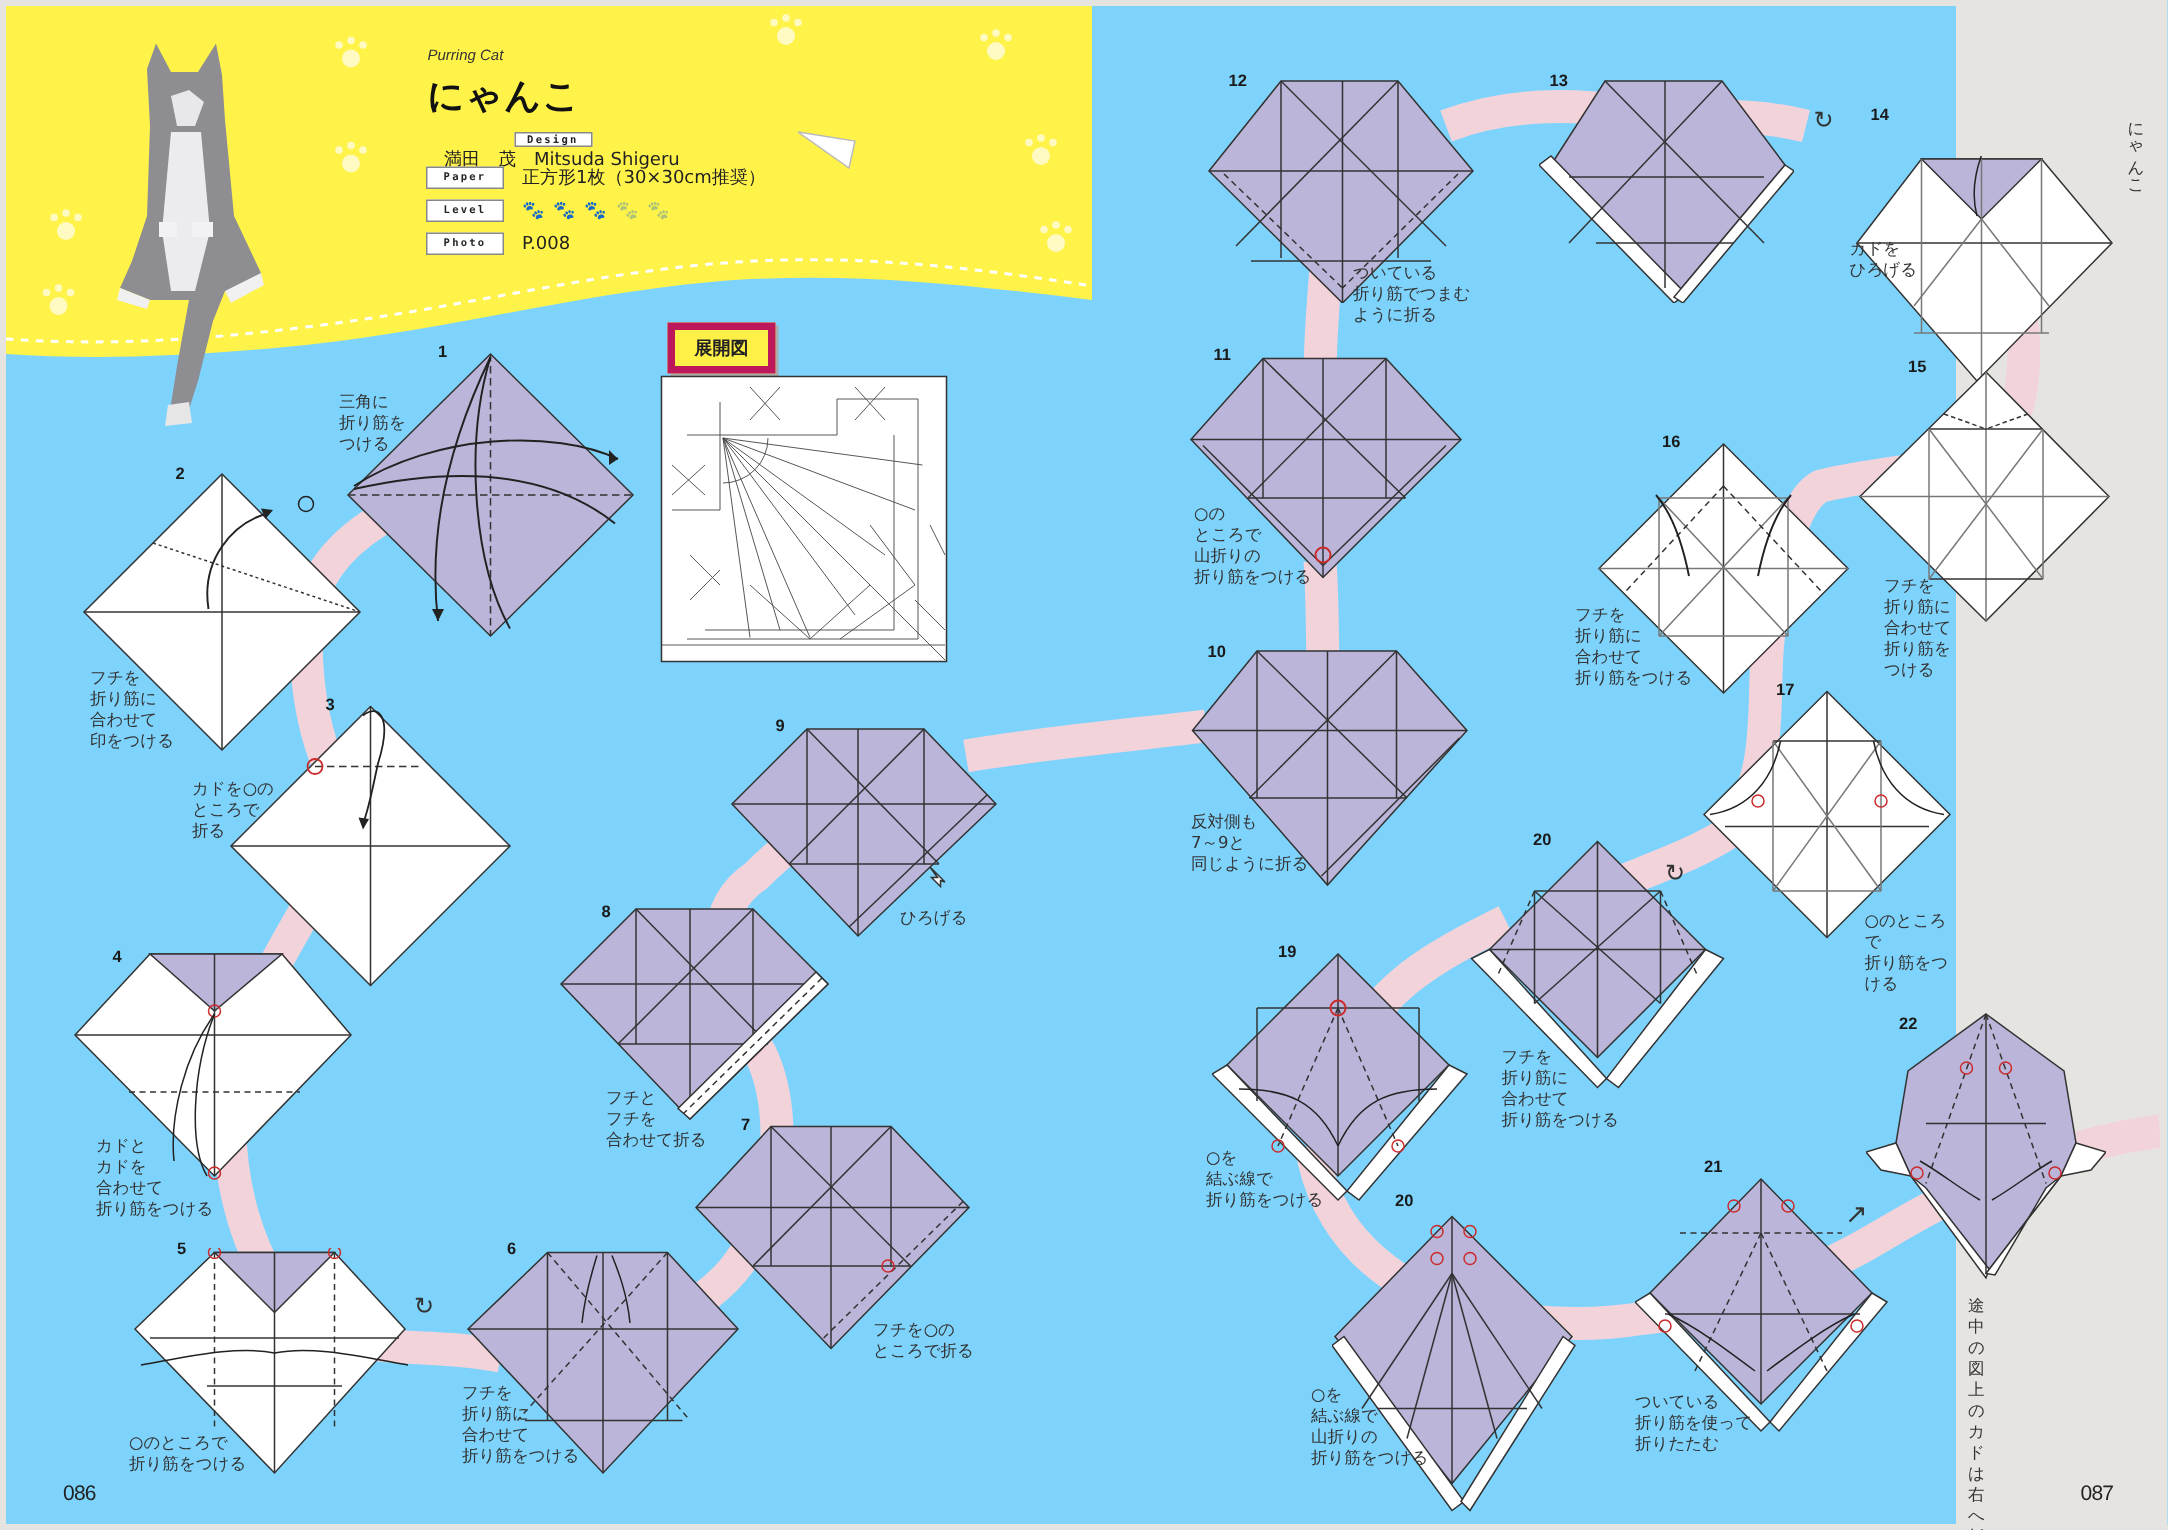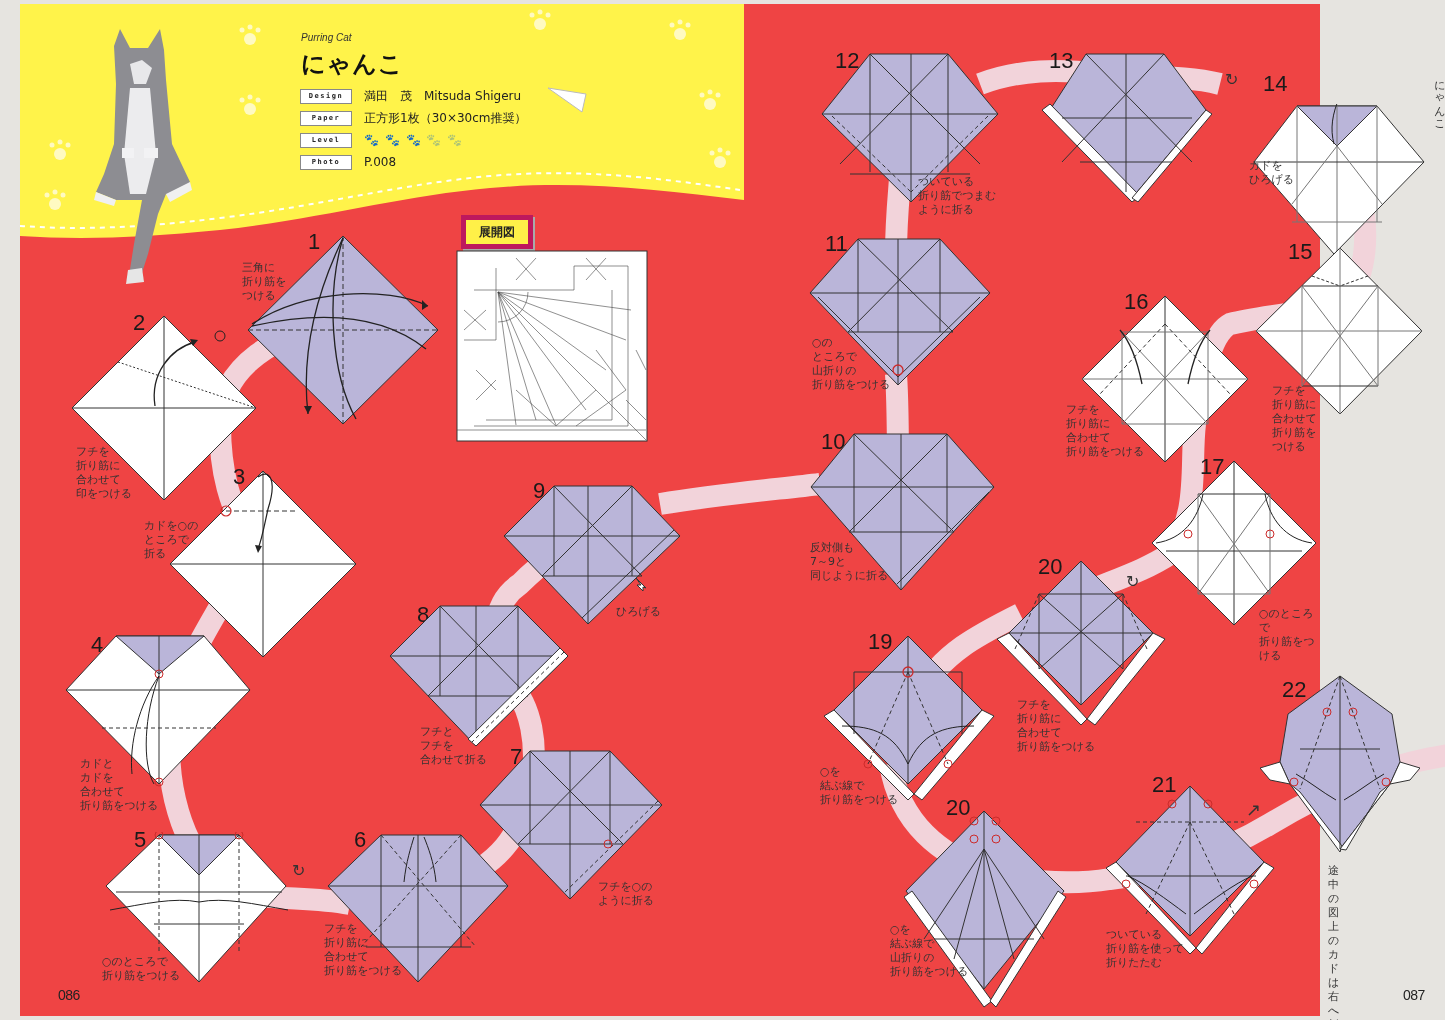--- a/index.html
+++ b/index.html
@@ -1,21 +1,21 @@
 <!DOCTYPE html>
 <html><head>
 <meta charset="utf-8">
 <style>
   html,body{margin:0;padding:0;}
   body{width:1445px;height:1020px;background:#e6e4e0;font-family:"DejaVu Sans",sans-serif;position:relative;overflow:hidden;}
-  .spread{position:absolute;left:20px;top:4px;width:1300px;height:1012px;background:#ef4444;}
+  .spread{position:absolute;left:4px;top:4px;width:1300px;height:1012px;background:#7dd3fc;}
   .header-band{position:absolute;left:0;top:0;width:724px;height:240px;}
   .path-layer{position:absolute;left:0;top:0;width:1436px;height:1012px;}
   .diagram{position:absolute;}
-  .step-num{position:absolute;font-family:"Liberation Sans",sans-serif;font-weight:normal;font-size:22px;color:#1a1a1a;}
+  .step-num{position:absolute;font-family:"Liberation Sans",sans-serif;font-weight:bold;font-size:11px;color:#1a1a1a;}
   .caption{position:absolute;font-size:11px;line-height:14px;color:#333;white-space:pre-line;}
   .subtitle{position:absolute;left:281px;top:28px;font-family:"Liberation Sans",sans-serif;font-style:italic;font-size:10px;color:#333;}
   .title{position:absolute;left:281px;top:44px;font-size:24px;font-weight:bold;color:#111;letter-spacing:1px;}
   .info-row{position:absolute;left:280px;height:16px;display:flex;align-items:center;}
   .info-label{width:50px;height:13px;border:1px solid #888;background:#fff;font-family:"DejaVu Sans Mono",monospace;font-size:7px;font-weight:bold;letter-spacing:1.5px;display:flex;align-items:center;justify-content:center;color:#222;}
   .info-value{margin-left:12px;font-size:12px;color:#222;}
   .paw{display:inline-block;margin-right:6px;font-size:12px;}
   .bubble{position:absolute;left:555px;top:62px;width:120px;height:98px;border-radius:50%;background:#fff;border:1px solid #bbb;box-shadow:1px 2px 2px rgba(0,0,0,0.15);display:flex;align-items:center;justify-content:center;text-align:center;}
   .bubble-text{font-size:9.5px;line-height:19px;color:#333;white-space:pre-line;}
   .tenkai-label{position:absolute;left:441px;top:211px;width:62px;height:24px;background:#fff048;border:5px solid #be185d;box-shadow:2px 2px 0 #aaa;font-size:12px;font-weight:bold;display:flex;align-items:center;justify-content:center;color:#222;}
@@ -71,21 +71,21 @@
     <path d="M44,40 L56,36 L66,44 L60,60 L48,60 Z" fill="#e8e8ea"></path>
     <path d="M44,64 L64,64 L70,130 L60,170 L44,170 L38,130 Z" fill="#ececee"></path>
     <path d="M36,124 L48,124 L48,134 L36,134 Z M58,124 L72,124 L72,134 L58,134 Z" fill="#f2f2f4"></path>
     <path d="M10,168 L30,176 L28,182 L8,176 Z M80,170 L104,158 L106,166 L84,178 Z" fill="#f0f0f0"></path>
     <path d="M42,246 L56,244 L58,258 L40,260 Z" fill="#e6e6e6"></path>
   </svg>
 
   <div class="subtitle">Purring Cat</div>
   <div class="title">にゃんこ</div>
 
-  <div class="info-row" style="top:84px;">
+  <div class="info-row" style="top:84px;flex-direction:column;">
     <div class="info-label">Design</div>
     <div class="info-value">満田　茂　Mitsuda Shigeru</div>
   </div>
   <div class="info-row" style="top:106px;">
     <div class="info-label">Paper</div>
     <div class="info-value">正方形1枚（30×30cm推奨）</div>
   </div>
   <div class="info-row" style="top:128px;">
     <div class="info-label">Level</div>
     <div class="info-value">
@@ -222,21 +222,21 @@
     <line x1="2" y1="56" x2="184" y2="56" stroke="#333"></line>
     <line x1="52" y1="2" x2="52" y2="95" stroke="#333"></line>
     <line x1="132" y1="2" x2="132" y2="95" stroke="#333"></line>
     <line x1="40" y1="95" x2="145" y2="95" stroke="#333"></line>
     <line x1="52" y1="2" x2="145" y2="95" stroke="#333"></line>
     <line x1="132" y1="2" x2="40" y2="95" stroke="#333"></line>
     <line x1="180" y1="52" x2="85" y2="145" stroke="#333" stroke-dasharray="4 3"></line>
     <circle cx="130" cy="95" r="4" fill="none" stroke="#cc2b2b"></circle>
   </svg>
   <div class="caption" style="left:578px;top:876px;">フチを○の
-ように折る</div>
+ところで折る</div>
 
   <div class="step-num" style="left:397px;top:598px;">8</div>
   <svg class="diagram" style="left:368px;top:600px;width:190px;height:145px;" viewBox="0 0 190 145">
     <polygon points="52,2 130,2 180,52 88,142 2,52" fill="#bab5d9" stroke="#333"></polygon>
     <line x1="88" y1="2" x2="88" y2="142" stroke="#333"></line>
     <line x1="2" y1="52" x2="180" y2="52" stroke="#333"></line>
     <line x1="52" y1="2" x2="52" y2="92" stroke="#333"></line>
     <line x1="130" y1="2" x2="130" y2="92" stroke="#333"></line>
     <line x1="40" y1="92" x2="140" y2="92" stroke="#333"></line>
     <line x1="52" y1="2" x2="140" y2="92" stroke="#333"></line>

